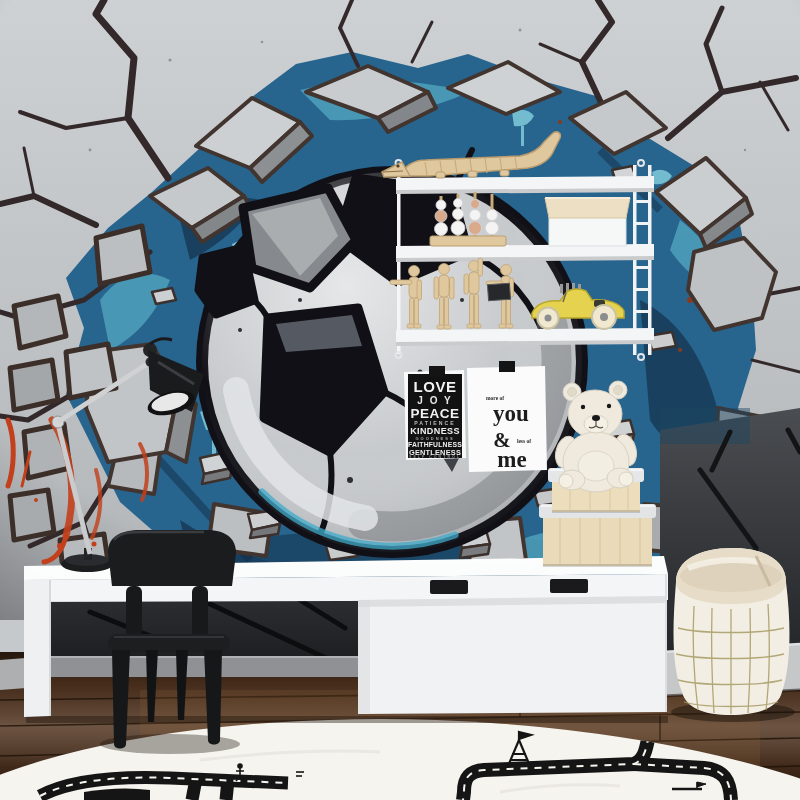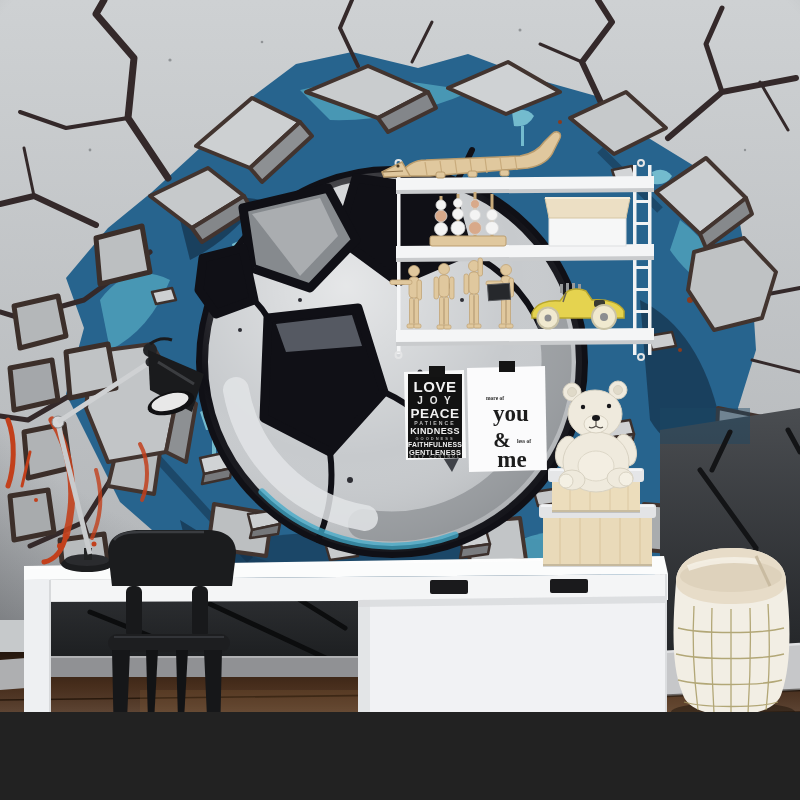--- a/index.html
+++ b/index.html
@@ -5,21 +5,21 @@
   :root{
     --wall-gray:#c6c9cb; --mural-blue:#27648e; --mural-blue-deep:#173a56;
     --mural-teal:#4d9cb8; --mural-teal-light:#7cc5d6; --crack-brown:#34292a;
     --ball-gray:#c7cacd; --ball-shadow:#84888c; --ball-black:#101016;
     --furniture-white:#f4f5f6; --handle-black:#1a1a1c; --chair-black:#1b1c1e;
     --floor-brown:#50331f; --rug-white:#f6f4ef; --road-black:#151515;
     --toy-wood:#e0c89e; --car-yellow:#e5d34f; --basket-line:#a89b64;
     --splatter-red:#c2401c; --bear-cream:#efeadd; --box-birch:#e9dab9;
   }
   html,body{margin:0;padding:0;background:#222;}
-  .scene{position:relative;width:800px;height:712px;overflow:hidden;background:var(--wall-gray);}
+  .scene{position:relative;width:800px;height:800px;overflow:hidden;background:var(--wall-gray);}
   svg{display:block}
   .ps{font-family:"Liberation Sans","DejaVu Sans",sans-serif;font-weight:700;}
   .pserif{font-family:"Liberation Serif","DejaVu Serif",serif;font-weight:700;}
 </style>
 </head>
 <body>
 
 <div class="scene">
 <svg width="800" height="800" viewBox="0 0 800 800">
   <defs>

